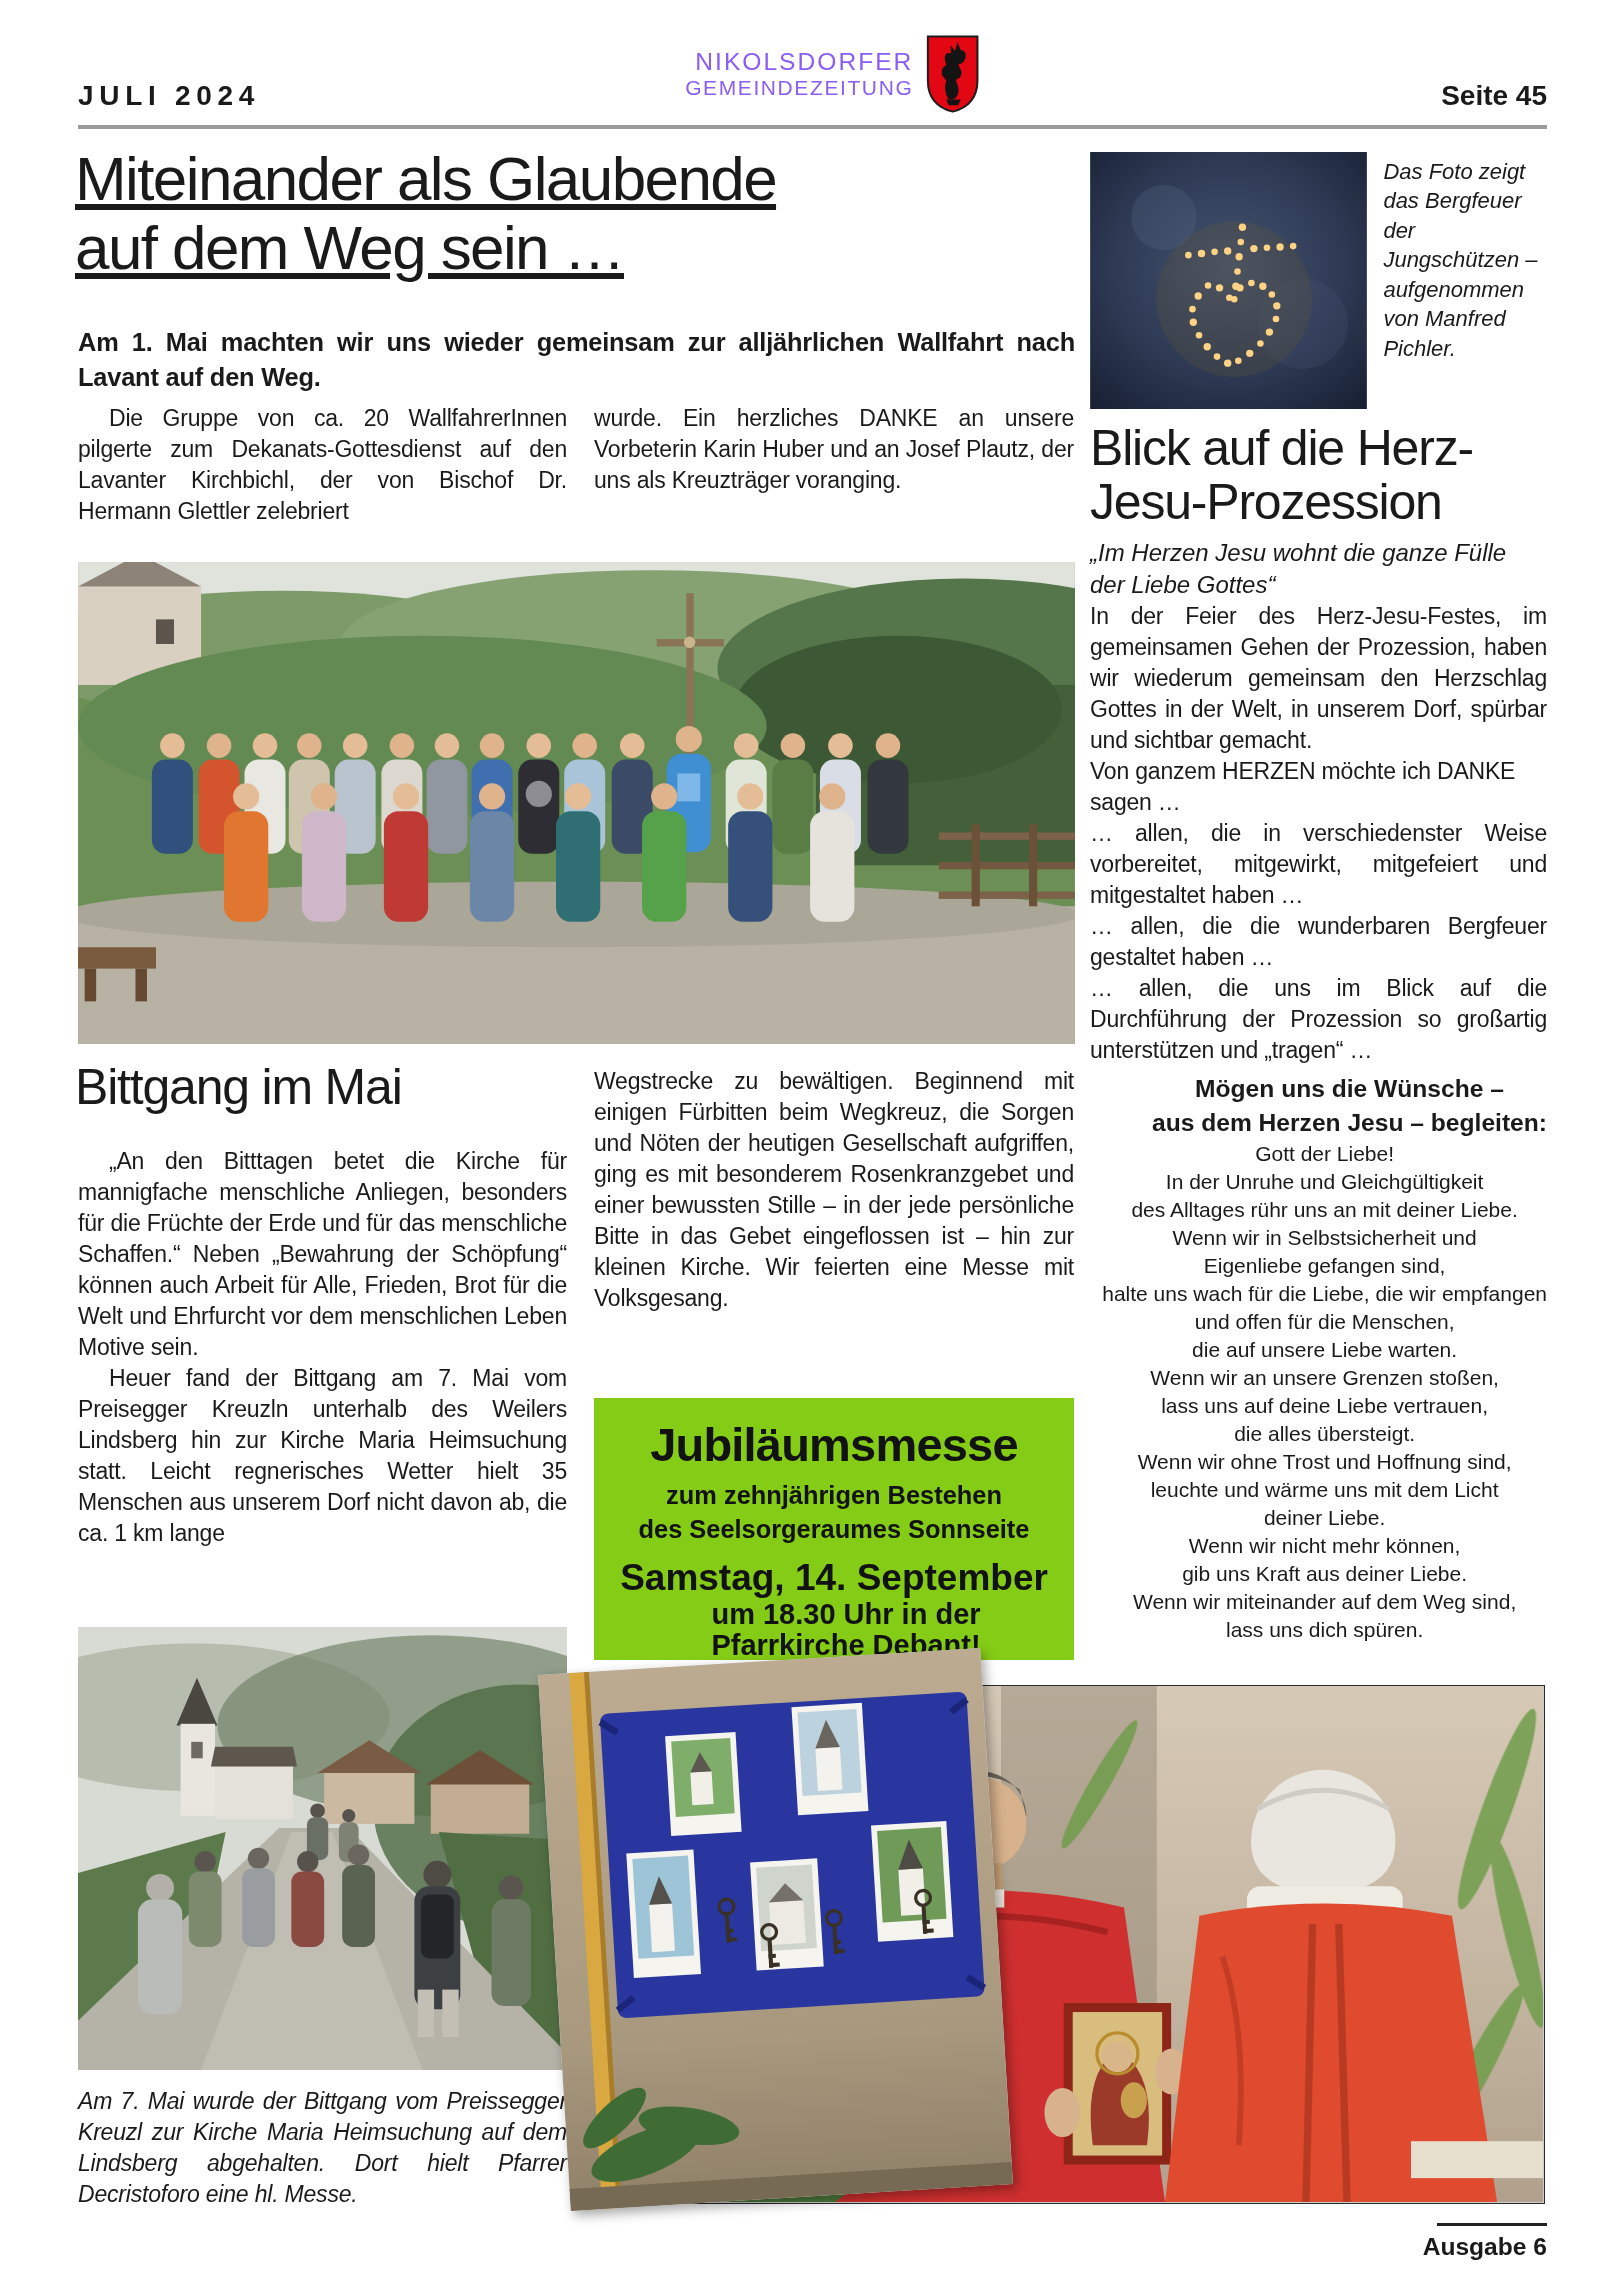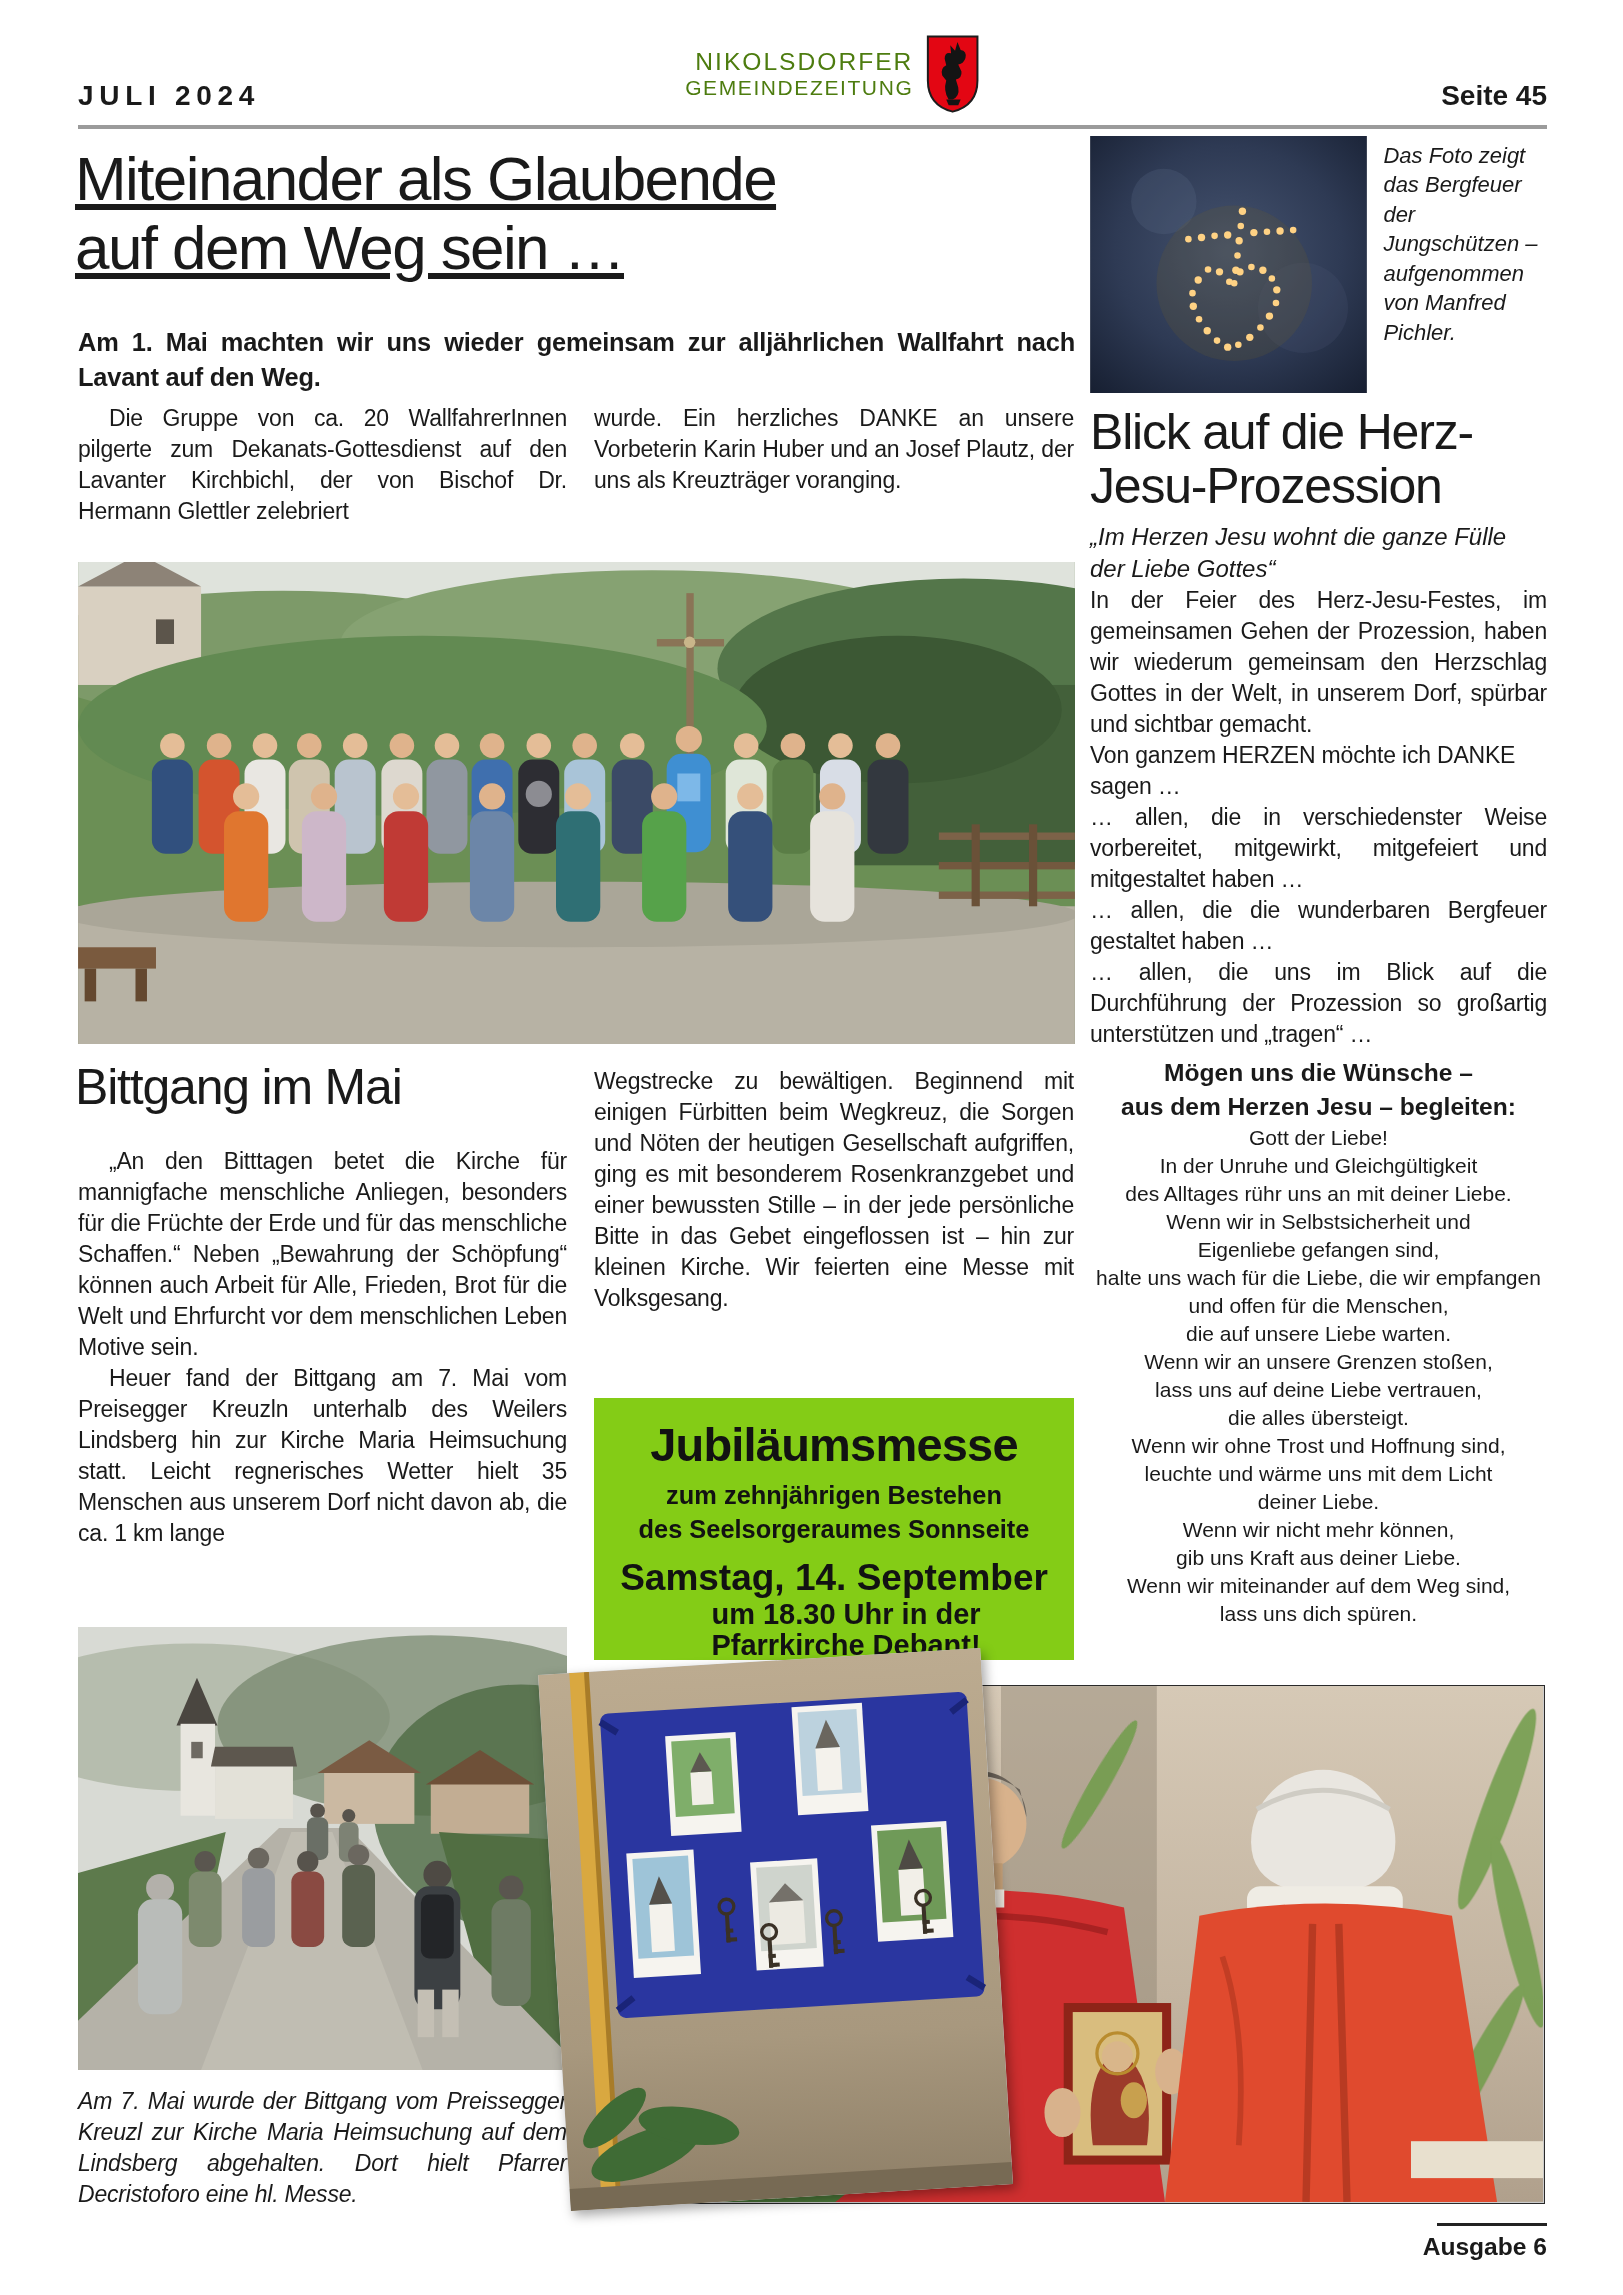--- a/index.html
+++ b/index.html
@@ -6,21 +6,21 @@
   .page{position:relative;width:1623px;height:2295px;background:#fff;overflow:hidden;
         font-family:"Liberation Sans","DejaVu Sans",sans-serif;color:#1a1a1a;}
   .abs{position:absolute;}
   p{margin:0;}
   .just{text-align:justify;hyphens:auto;}
   .body-text{font-size:23px;line-height:31px;letter-spacing:-0.2px;}
   .indent{text-indent:31px;}
   .issue{font-size:28px;font-weight:700;letter-spacing:5.7px;}
   .pageno{font-size:28px;font-weight:700;}
   .masthead{display:flex;align-items:center;gap:11.5px;}
-  .masthead-text{text-align:right;color:#4d7c0f;}
+  .masthead-text{text-align:right;color:#8b5cf6;}
   .masthead-l1{font-size:24.6px;letter-spacing:2px;line-height:28px;}
   .masthead-l2{font-size:21px;letter-spacing:1.6px;line-height:24px;margin-left:43px;}
   .top-rule{height:4.1px;background:#9b9b9b;}
   .headline{font-size:62px;line-height:69px;letter-spacing:-1.6px;font-weight:400;text-decoration:underline;}
   .subhead{font-size:25.4px;line-height:35px;font-weight:700;letter-spacing:-0.2px;}
   .h2{font-size:50px;line-height:54px;letter-spacing:-1.2px;font-weight:400;}
   .caption{font-style:italic;}
   .photo{overflow:hidden;background:#ccc;}
   .rightcol{display:flex;flex-direction:column;}
   .photo-row{display:flex;gap:16.4px;}
@@ -290,21 +290,21 @@
         </g>
       <g transform="translate(528,336)">
           <circle cy="-18" r="15" fill="#5a564f"></circle>
           <rect x="-24" y="-4" width="48" height="130" rx="16" fill="#6e7b64"></rect>
         </g>
     </svg>
   </div>
 
   <p class="abs body-text caption just" style="left:78px;top:2086px;width:489px;">Am 7. Mai wurde der Bittgang vom Preissegger Kreuzl zur Kirche Maria Heimsuchung auf dem Lindsberg abgehalten. Dort hielt Pfarrer Decristoforo eine hl. Messe.</p>
 
-  <div class="abs rightcol" style="left:1090px;top:136px;width:457px;">
+  <div class="abs rightcol" style="left:1090px;top:152px;width:457px;align-items:flex-end;">
 
     <div class="photo-row">
       <div class="photo night-photo">
         <svg width="277" height="257" viewBox="0 0 338 314">
           <defs>
             <radialGradient id="nsky" cx="50%" cy="45%" r="75%">
               <stop offset="0%" stop-color="#45536f"></stop>
               <stop offset="55%" stop-color="#2e3a54"></stop>
               <stop offset="100%" stop-color="#161e30"></stop>
             </radialGradient>

